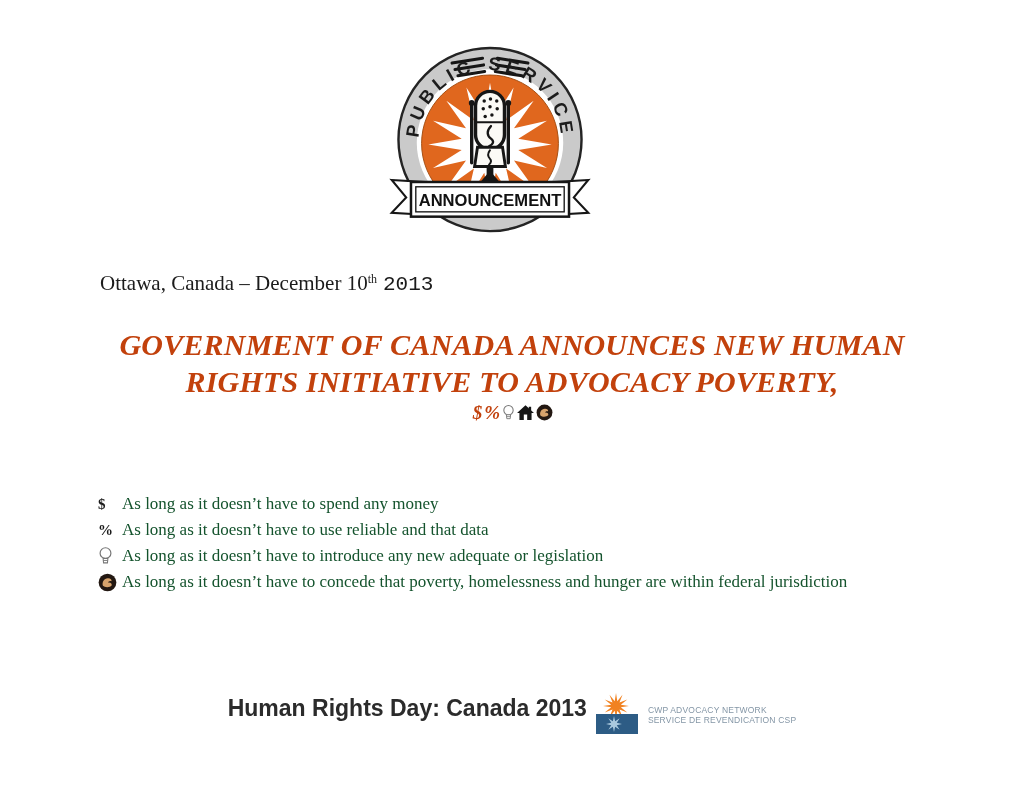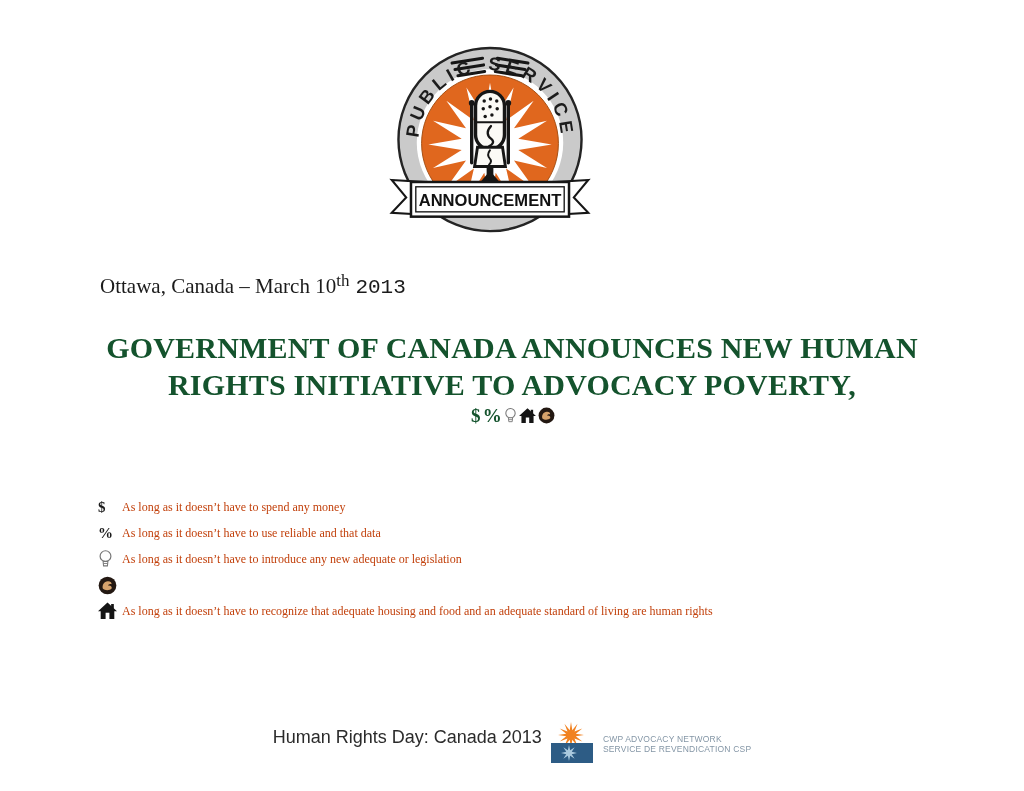--- a/index.html
+++ b/index.html
@@ -4,40 +4,40 @@
 <style>
   html,body { margin:0; padding:0; background:#ffffff; }
   .page {
     position:relative; width:1024px; height:791px; background:#ffffff;
     font-family:"Liberation Serif","DejaVu Serif",serif; color:#1c1c1c; overflow:hidden;
   }
   .badge-wrap { width:212px; margin:45px auto 0 auto; transform:translateX(-22px); }
   .badge-wrap svg { display:block; }
 
   .dateline { margin:33px 0 0 100px; font-size:21px; color:#1b1b1b; }
-  .dateline .sup { font-size:17px; vertical-align:7px; }
+  .dateline .sup { font-size:12px; vertical-align:7px; }
   .dateline .year { margin-left:6px;font-family:Liberation Mono, monospace; }
 
   .headline {
     margin:30px auto 0 auto; width:920px; text-align:center;
-    font-size:30px; line-height:37px; font-weight:bold; color:#14532d; letter-spacing:0.2px;
+    font-size:30px; line-height:37px; font-weight:bold; color:#c2410c; letter-spacing:0.2px;font-style:italic;
   }
   .headline-sups { display:inline-flex; align-items:center; gap:2px; vertical-align:10px; margin-left:2px; }
   .headline-sups .sup-char { font-size:19px; font-weight:bold; line-height:1; }
   .sup-icon { display:inline-block; }
 
   .footnotes { list-style:none; margin:54px 0 0 98px; padding:0; }
   .fn { display:flex; align-items:center; height:26px; }
   .fn-marker { width:24px; flex:0 0 24px; display:inline-flex; align-items:center; font-weight:bold; font-size:15px; color:#1b1b1b; }
-  .fn-text { font-size:12px; color:#c2410c; white-space:nowrap; }
+  .fn-text { font-size:17px; color:#14532d; white-space:nowrap; }
   .fn-icon { display:block; }
 
   .footer { margin-top:83px; display:flex; justify-content:center; align-items:center; gap:7px;
             font-family:"Liberation Sans","DejaVu Sans",sans-serif; }
-  .footer-lines { text-align:center; font-size:18px; line-height:21px; color:#2b2b2b; }
+  .footer-lines { text-align:center; font-size:23px; line-height:21px; color:#2b2b2b;font-weight:bold; }
   .org-logo { display:flex; align-items:center; gap:8px; margin-top:14px; }
   .org-text { font-family:"Liberation Sans","DejaVu Sans",sans-serif; font-size:8.5px; line-height:10.5px;
               color:#8496a6; letter-spacing:0.2px; white-space:nowrap; }
   .hidden-defs { position:absolute; width:0; height:0; overflow:hidden; }
 </style>
 </head>
 <body>
 
 <svg class="hidden-defs" aria-hidden="true">
   <defs>
@@ -112,21 +112,21 @@
       <g>
         <polygon points="8,140 42,142 42,176 8,174 23,158" fill="#ffffff" stroke="#161616" stroke-width="2.2"></polygon>
         <polygon points="212,140 178,142 178,176 212,174 197,158" fill="#ffffff" stroke="#161616" stroke-width="2.2"></polygon>
         <rect x="28" y="142" width="164" height="36" fill="#ffffff" stroke="#161616" stroke-width="2.6"></rect>
         <rect x="33" y="147" width="154" height="26" fill="none" stroke="#161616" stroke-width="1.4"></rect>
         <text x="110" y="167" text-anchor="middle" font-family="Liberation Sans, sans-serif" font-size="17.5" font-weight="bold" fill="#111111" textLength="148" lengthAdjust="spacingAndGlyphs">ANNOUNCEMENT</text>
       </g>
     </svg>
   </div>
 
-  <p class="dateline"><span>Ottawa, Canada – March 10</span><span class="sup">th</span><span class="year">2013</span></p>
+  <p class="dateline"><span>Ottawa, Canada – December 10</span><span class="sup">th</span><span class="year">2013</span></p>
 
   <h1 class="headline">
     <span>GOVERNMENT OF CANADA ANNOUNCES NEW HUMAN</span><br>
     <span>RIGHTS INITIATIVE TO ADVOCACY POVERTY,</span><br>
     <span class="headline-sups">
         <span class="sup-char">$</span>
         <span class="sup-char">%</span>
         <svg class="sup-icon" width="13" height="17" viewBox="0 0 20 26">
           <use href="#icon-lightbulb"></use>
         </svg>
@@ -155,28 +155,21 @@
           </svg>
         </span>
       <span class="fn-text">As long as it doesn’t have to introduce any new adequate or legislation</span>
     </li>
     <li class="fn">
       <span class="fn-marker">
           <svg class="fn-icon" width="19" height="19" viewBox="0 0 24 24">
             <use href="#icon-bicep"></use>
           </svg>
         </span>
-    </li>
-    <li class="fn">
-      <span class="fn-marker">
-          <svg class="fn-icon" width="19" height="17.5" viewBox="0 0 24 22">
-            <use href="#icon-house"></use>
-          </svg>
-        </span>
-      <span class="fn-text">As long as it doesn’t have to recognize that adequate housing and food and an adequate standard of living are human rights</span>
+      <span class="fn-text">As long as it doesn’t have to concede that poverty, homelessness and hunger are within federal jurisdiction</span>
     </li>
   </ul>
 
   <div class="footer">
     <div class="footer-lines">
       <div>Human Rights Day: Canada 2013</div>
     </div>
     <div class="org-logo">
       <svg width="46" height="46" viewBox="0 0 46 46">
         <polygon fill="#f18221" points="35,14 26.8,15.3 33.3,20.5 25.5,17.5 28.5,25.3 23.3,18.8 22,27 20.7,18.8 15.5,25.3 18.5,17.5 10.7,20.5 17.2,15.3 9,14 17.2,12.7 10.7,7.5 18.5,10.5 15.5,2.7 20.7,9.2 22,1 23.3,9.2 28.5,2.7 25.5,10.5 33.3,7.5 26.8,12.7"></polygon>

